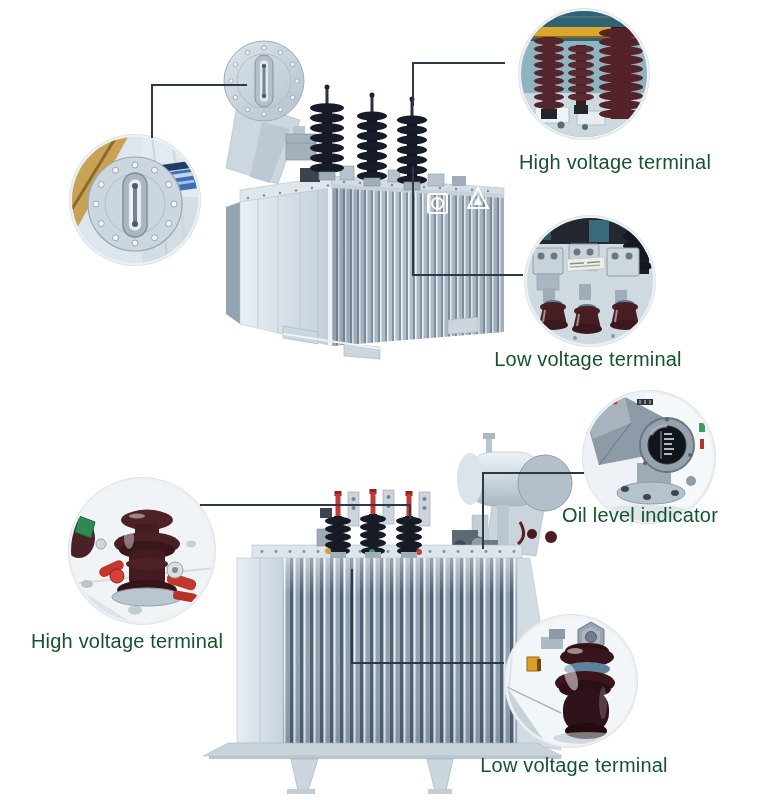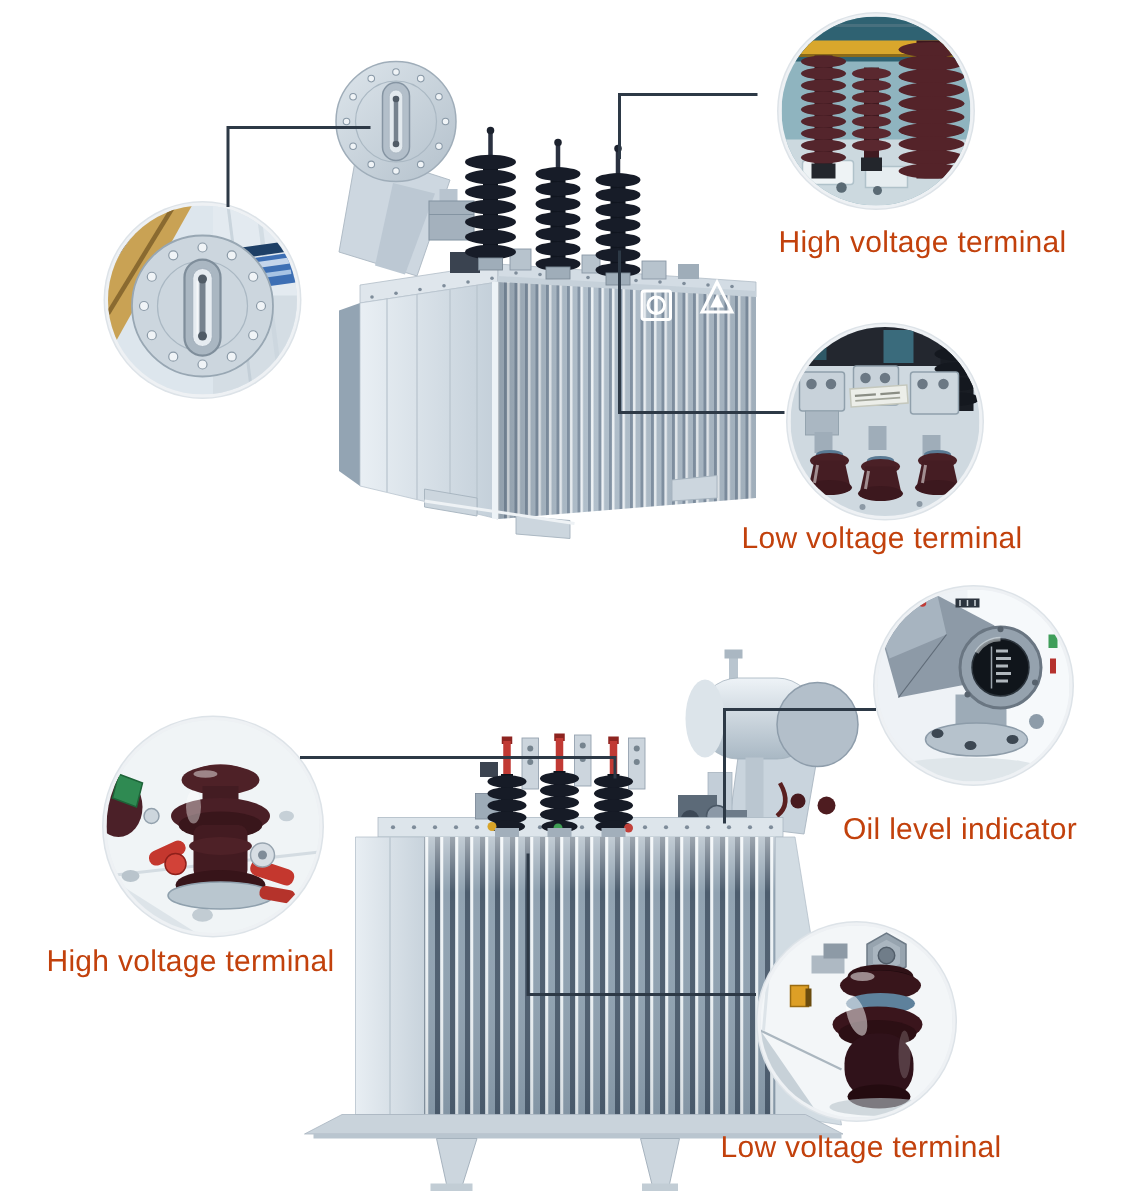--- a/index.html
+++ b/index.html
@@ -9,21 +9,21 @@
   }
   .photo{position:absolute;}
   .callout{
     position:absolute;border-radius:50%;overflow:hidden;
     box-shadow:0 0 0 2px #eef1f4, 0 0 0 3px #dde3e8;
     background:#e8edf1;
   }
   .callout svg{display:block;width:100%;height:100%;}
   .callout-label{
     position:absolute;width:220px;text-align:center;
-    font-size:20px;line-height:22px;color:#c2410c;letter-spacing:.2px;
+    font-size:20px;line-height:22px;color:#14532d;letter-spacing:.2px;
     white-space:nowrap;
   }
   .lines{position:absolute;left:0;top:0;width:758px;height:800px;pointer-events:none;}
 </style>
 </head>
 <body>
 
 <div class="canvas">
 
   <svg class="photo" style="left:140px;top:38px" width="372" height="348" viewBox="140 38 372 348">
@@ -590,17 +590,17 @@
     </g>
   </svg>
 
 
   <div class="callout-label" style="left:505px;top:151px">High voltage terminal</div>
 
   <div class="callout-label" style="left:478px;top:348px">Low voltage terminal</div>
 
   <div class="callout-label" style="left:17px;top:630px">High voltage terminal</div>
 
-  <div class="callout-label" style="left:530px;top:542px">Oil level indicator</div>
+  <div class="callout-label" style="left:530px;top:504px">Oil level indicator</div>
 
   <div class="callout-label" style="left:464px;top:754px">Low voltage terminal</div>
 
 </div>
 
 </body></html>

